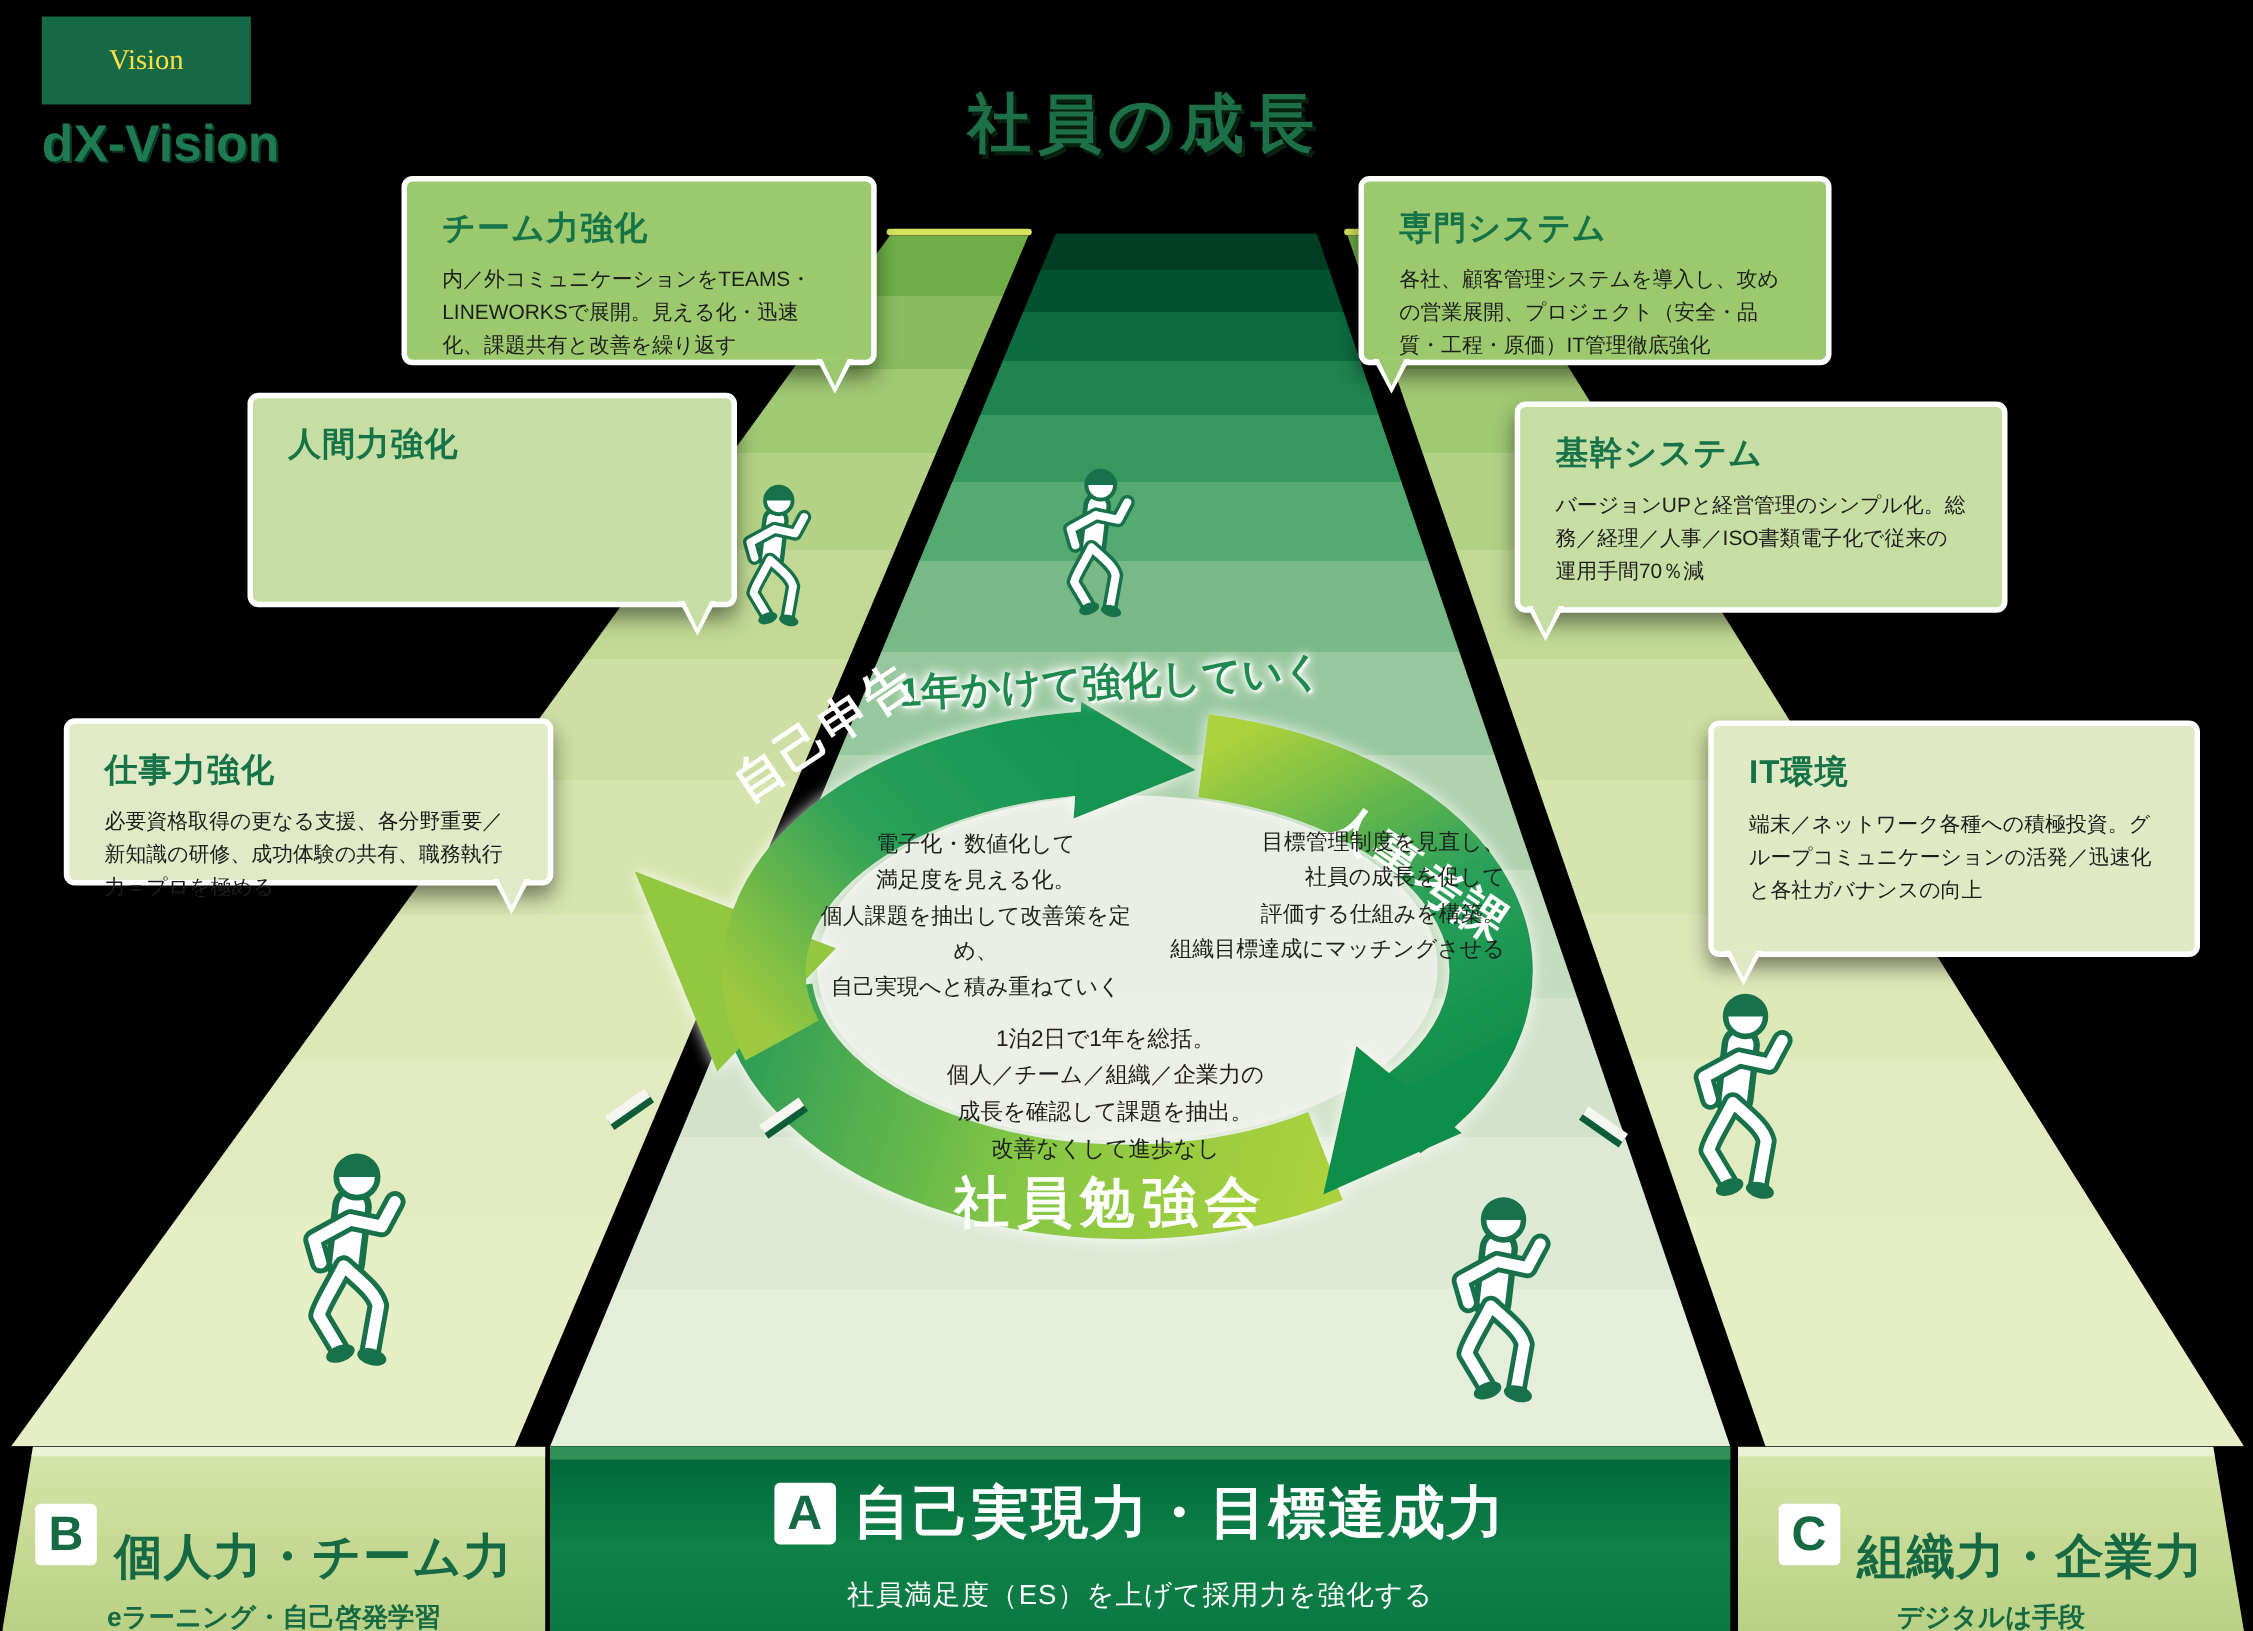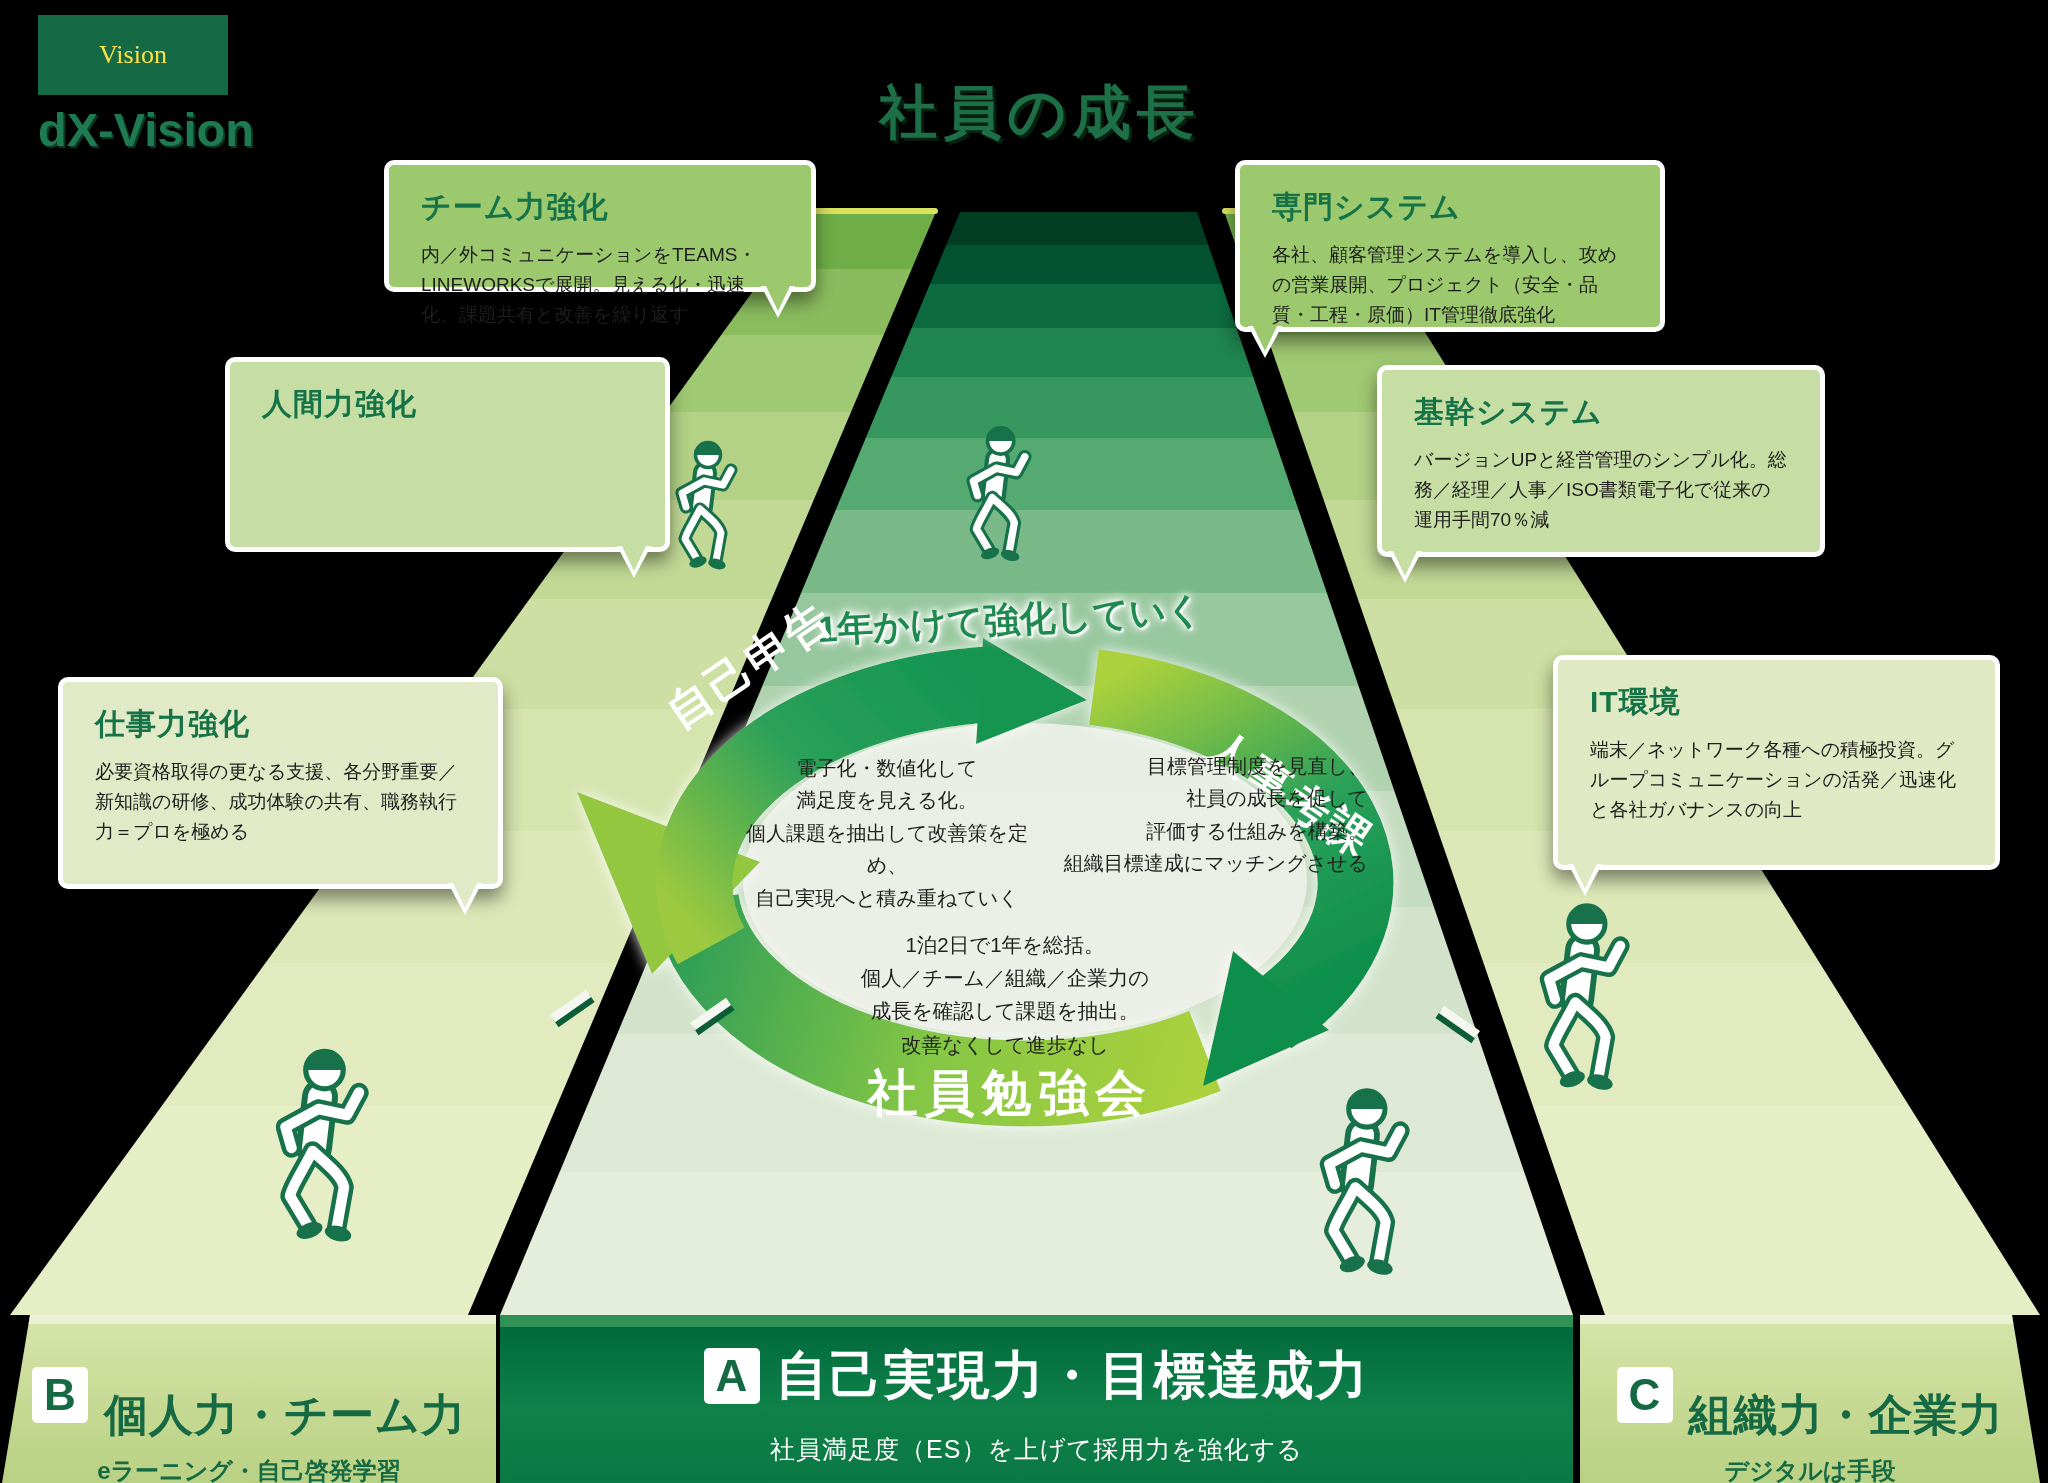--- a/index.html
+++ b/index.html
@@ -63,23 +63,23 @@
 
   
   .callout{position:absolute;z-index:5;border:5px solid #fff;border-radius:10px;box-sizing:border-box;
            padding:22px 32px;background:var(--bg);box-shadow:0 10px 18px rgba(0,0,0,.45);}
   .callout h2{margin:0 0 12px 0;font-size:30px;font-weight:bold;color:#157347;letter-spacing:1px;}
   .callout p{margin:0;font-size:19px;line-height:1.58;color:#1d1d1b;}
   .tail{position:absolute;bottom:-31px;width:34px;height:32px;}
   .tail::before{content:"";position:absolute;inset:0;background:#fff;clip-path:polygon(0 0,100% 0,50% 100%);}
   .tail::after{content:"";position:absolute;left:5px;right:5px;top:0;bottom:7px;background:var(--bg);
                clip-path:polygon(0 0,100% 0,50% 100%);}
-  .c-team{--bg:#9cc96e;left:365px;top:160px;width:432px;height:132px;margin-left:19px;}
+  .c-team{--bg:#9cc96e;left:365px;top:160px;width:432px;height:172px;}
   .c-human{--bg:#c6dda4;left:225px;top:357px;width:445px;height:195px;}
-  .c-work{--bg:#e0eac6;left:58px;top:653px;width:445px;height:212px;margin-top:24px;}
+  .c-work{--bg:#e0eac6;left:58px;top:653px;width:445px;height:152px;}
   .c-pro{--bg:#9cc96e;left:1235px;top:160px;width:430px;height:172px;}
   .c-core{--bg:#c6dda4;left:1377px;top:365px;width:448px;height:192px;}
   .c-it{--bg:#dfe9c3;left:1553px;top:655px;width:447px;height:215px;}
 
   
   .vision-tag{left:38px;top:15px;width:190px;height:80px;background:#156a45;z-index:6;
     display:flex;align-items:center;justify-content:center;color:#fde047;
     font-family:"Liberation Serif","DejaVu Serif",serif;font-size:26px;}
   .logo{left:38px;top:102px;z-index:6;color:#1e7a50;font-weight:bold;font-size:47px;
         text-shadow:2px 2px 0 #0a3a26;}

